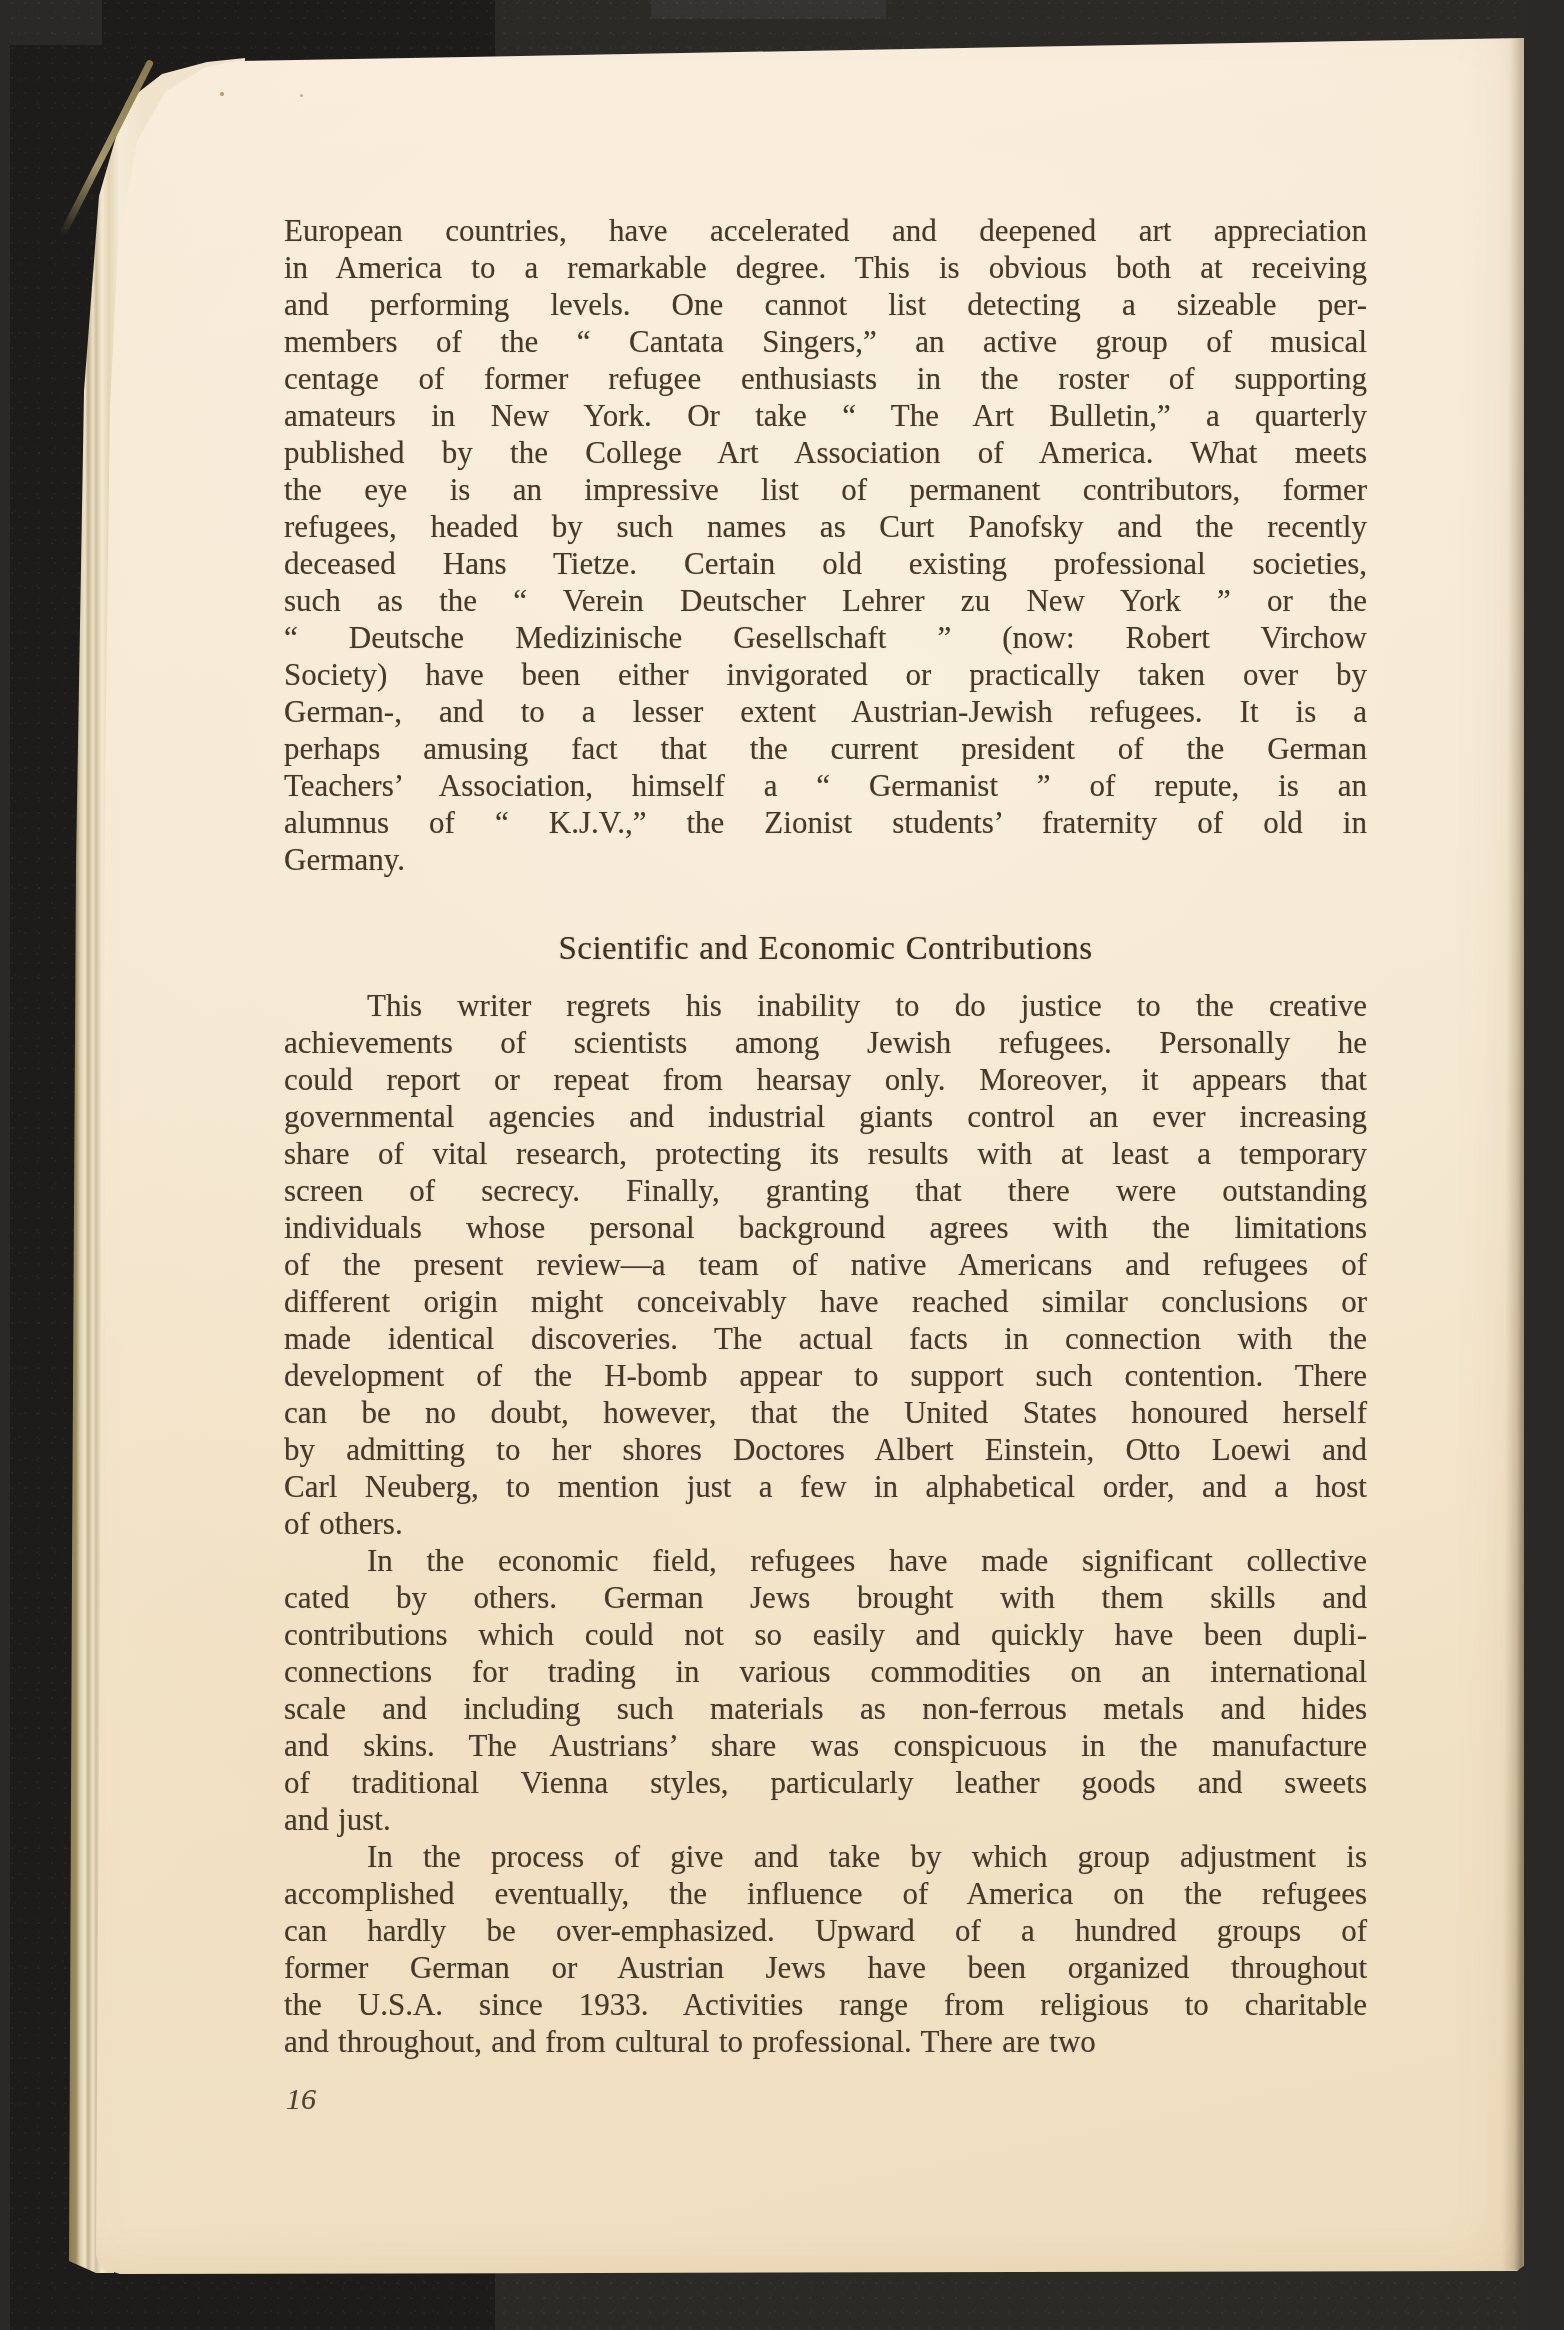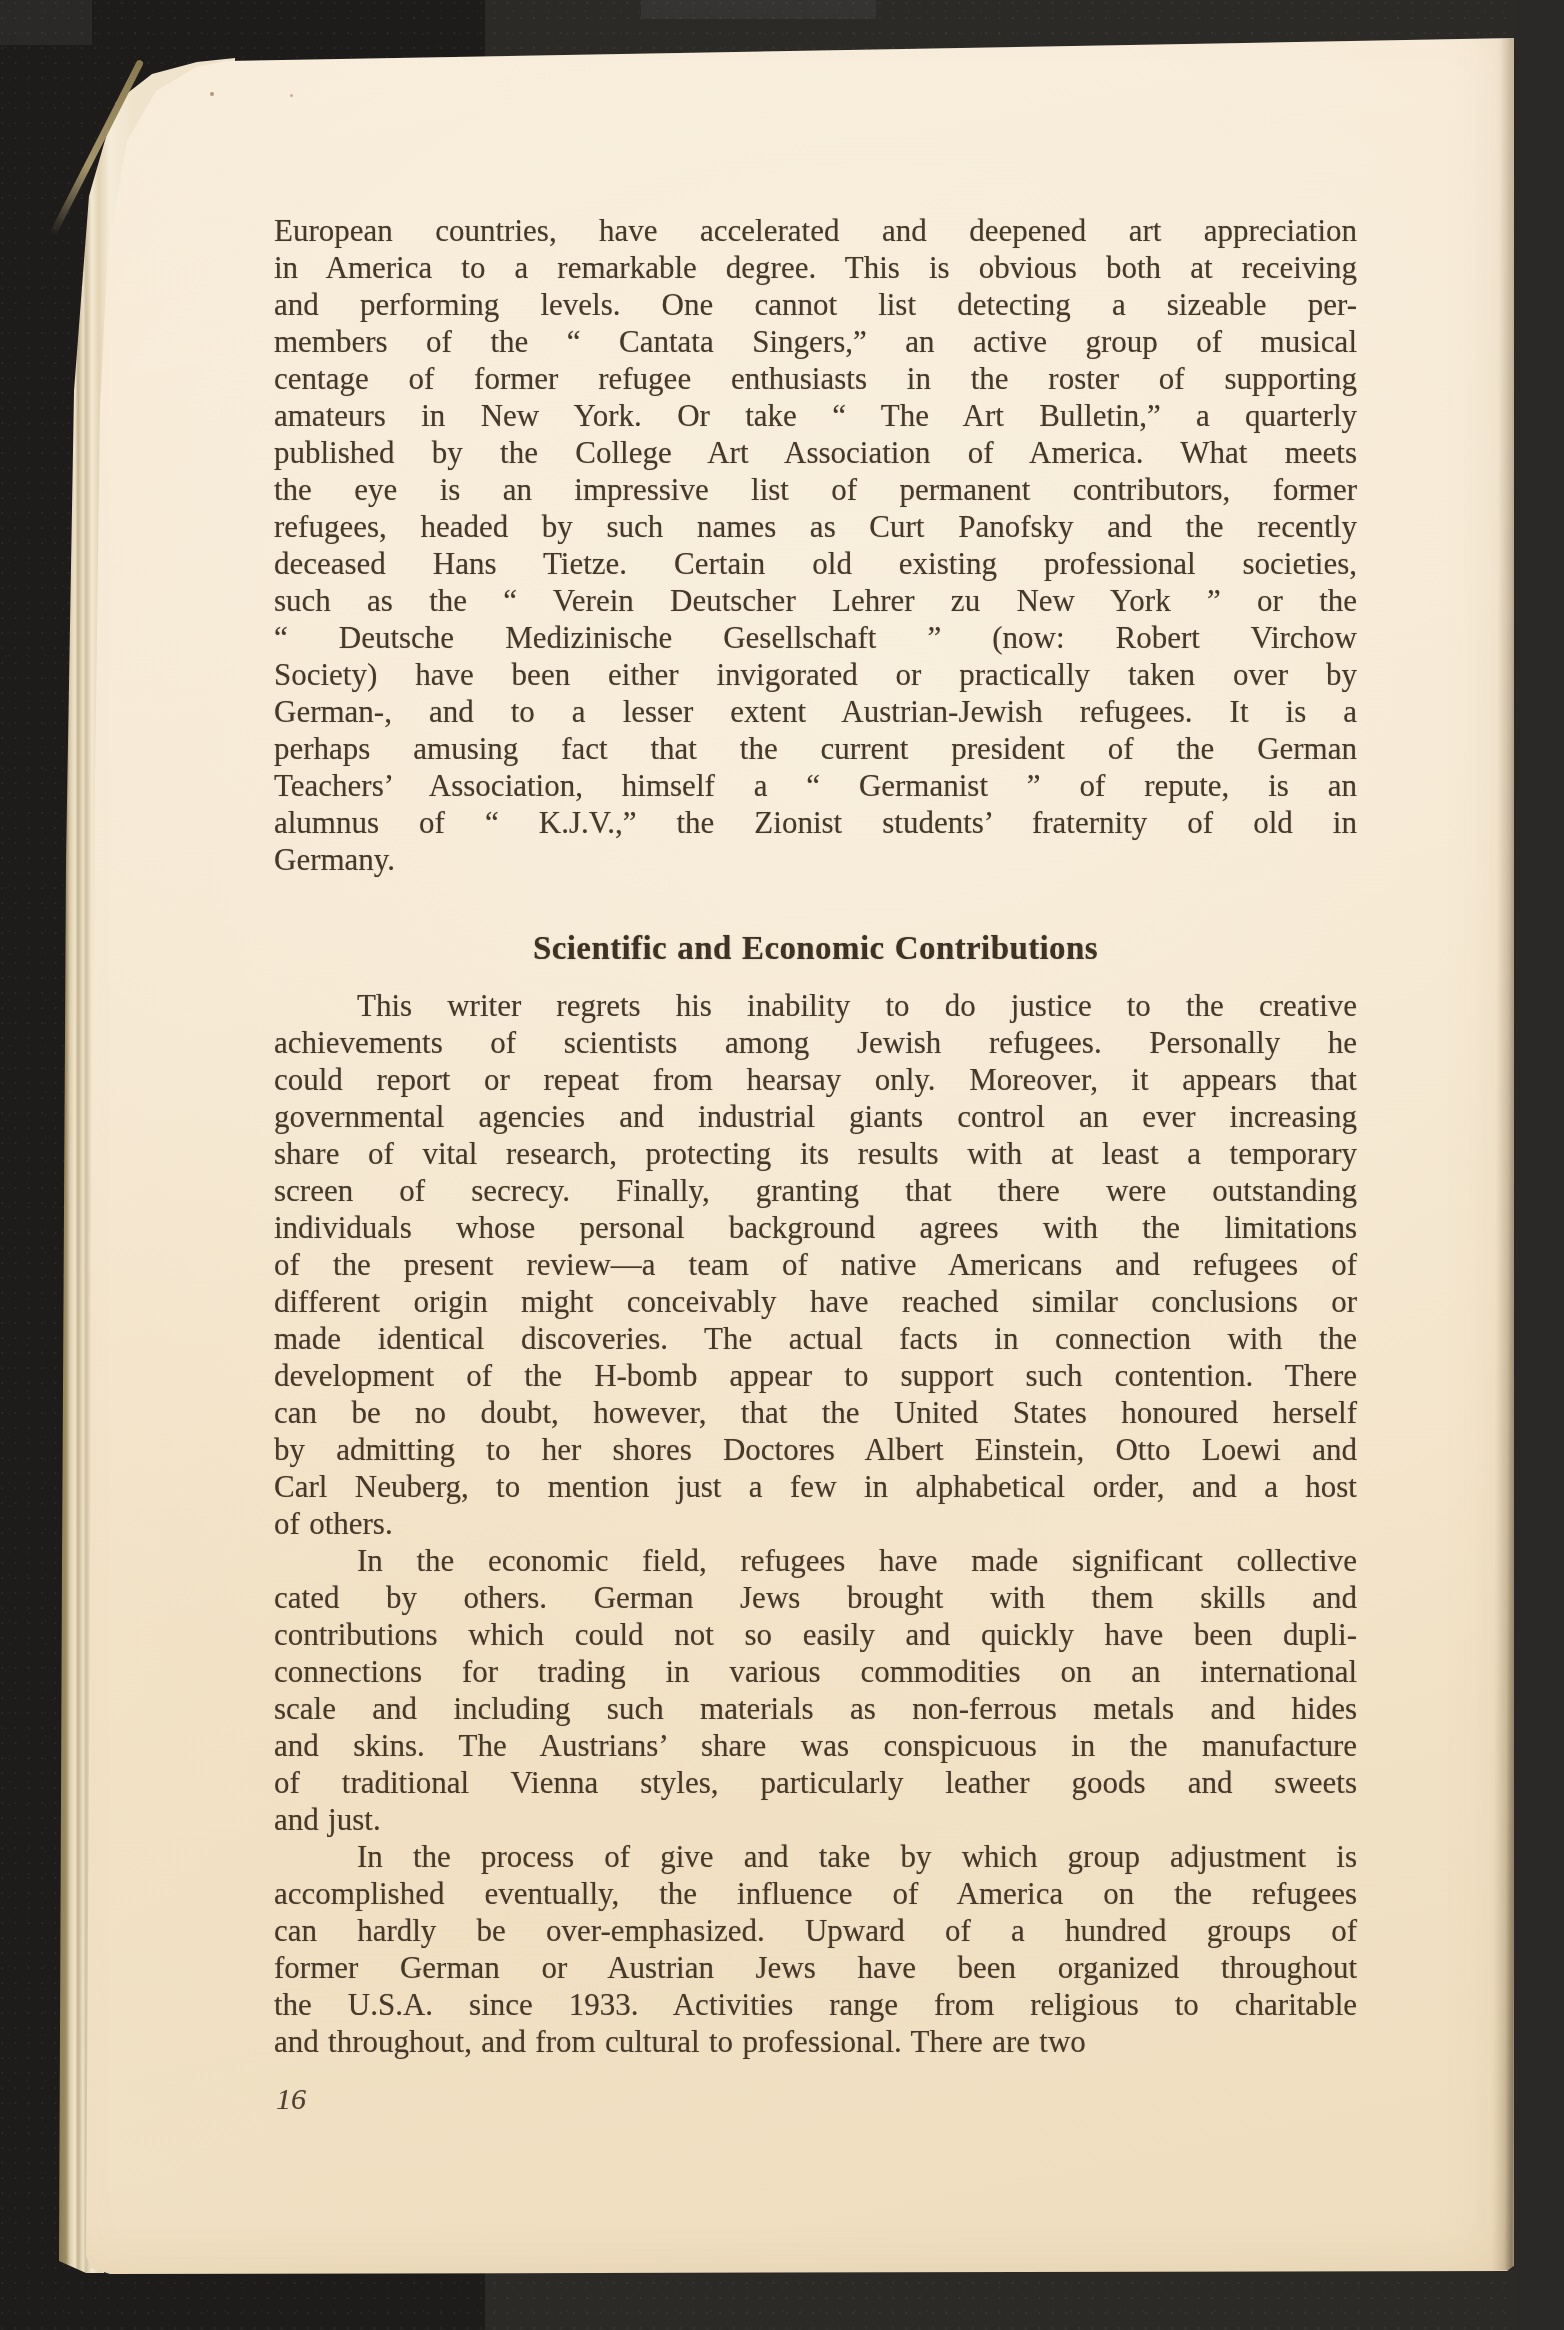--- a/index.html
+++ b/index.html
@@ -1,17 +1,17 @@
 <!DOCTYPE html>
 <html style="font-size:12.5px"><head>
 <meta charset="utf-8">
 <style>
   html,body{margin:0;padding:0;background:#2a2927;}
   .scene{position:relative;width:1514px;height:2330px;overflow:hidden;
-         font-family:"Liberation Serif","DejaVu Serif",serif;}
+         font-family:"Liberation Serif","DejaVu Serif",serif;margin-left:10px;}
 
   
   .bg-base{position:absolute;inset:0;background:#2b2a27;}
   .bg-left{position:absolute;left:0;top:0;width:485px;height:100%;background:#1d1c1b;}
   .speckle{background-image:
       radial-gradient(circle at 2.3px 3.1px, rgba(225,223,218,0.07) 0.8px, transparent 1.3px),
       radial-gradient(circle at 9.4px 11px, rgba(200,198,192,0.05) 0.8px, transparent 1.2px),
       radial-gradient(circle at 5.5px 18px, rgba(210,206,200,0.04) 0.8px, transparent 1.1px);
     background-size:13.3px 15px,18px 23px,24px 29px;}
   .corner-patch{position:absolute;left:0;top:0;width:92px;height:45px;background:rgba(255,255,255,0.06);}
@@ -62,21 +62,21 @@
     transform:rotate(0.22deg);transform-origin:top center;}
 
   
   .textblock{position:absolute;left:274px;top:212px;width:1083px;
     font-size:31px;line-height:37px;color:#46392a;word-spacing:1.6px;
     text-shadow:0 0 0.9px rgba(70,57,42,0.45);}
   .tline{text-align:justify;text-align-last:justify;white-space:normal;}
   .tline.last{text-align-last:left;}
   .para{margin:0;}
   .para.indent .tline:first-child{text-indent:83px;}
-  .heading{font-size:33px;font-weight:bold;text-align:center;color:#3d3223;
+  .heading{font-size:33px;font-weight:normal;text-align:center;color:#3d3223;
     margin:52px 0 20.3px 0;line-height:37px;letter-spacing:0.4px;
     text-shadow:0 0 1.2px rgba(56,45,28,0.5);}
   .page-number{position:absolute;left:276px;top:2082px;font-size:30px;
     font-style:italic;color:#4e4232;text-shadow:0 0 0.8px rgba(78,66,50,0.4);}
 </style>
 </head>
 <body>
 
 <div class="scene">
 

